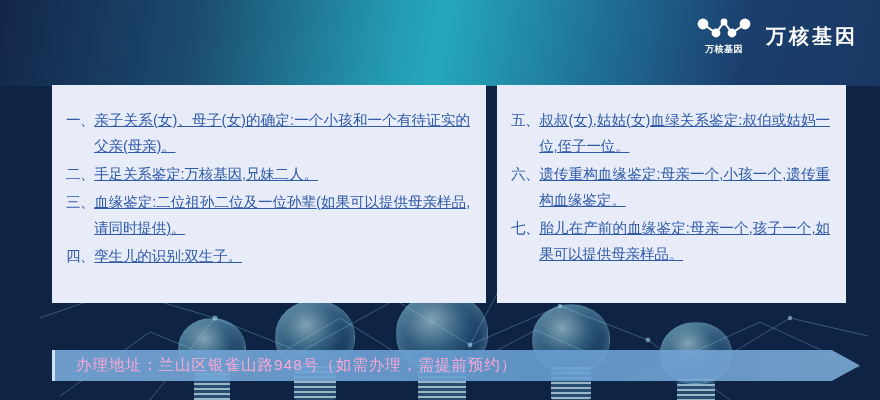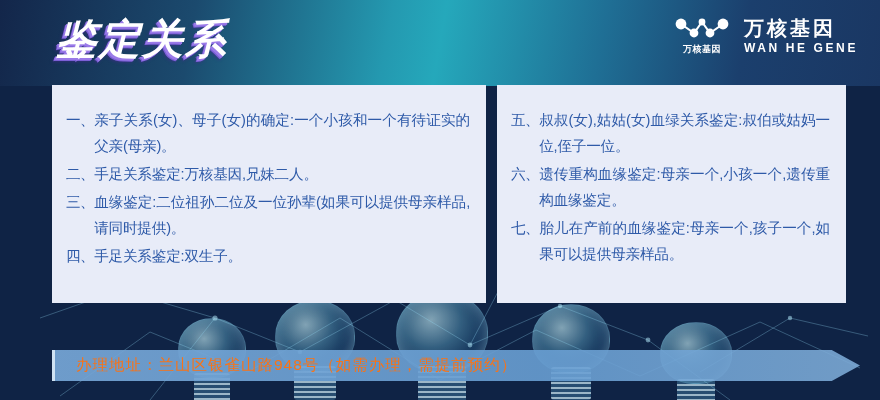--- a/index.html
+++ b/index.html
@@ -172,20 +172,21 @@
   }
   .item-num {
     flex: 0 0 auto;
     white-space: nowrap;
     letter-spacing: -.5px;
   }
   .item-text {
     flex: 1 1 auto;
     text-align: justify;
     letter-spacing: -.2px;
+    text-decoration: underline;
   }
 
   
   .address-banner {
     position: absolute;
     left: 52px; top: 350px;
     width: 808px; height: 31px;
     background: linear-gradient(90deg,
         rgba(118,166,214,.92) 0%,
         rgba(104,158,210,.90) 60%,
@@ -200,21 +201,21 @@
     background: rgba(225,238,250,.85);
   }
   .address-text {
     position: absolute;
     left: 76px; top: 350px;
     height: 31px;
     display: flex;
     align-items: center;
     font-size: 15.5px;
     letter-spacing: 1px;
-    color: #f97316;
+    color: #f9a8d4;
     white-space: nowrap;
     z-index: 8;
   }
 </style>
 </head>
 <body>
 
 <div id="stage">
 
   <div class="bg-art"></div>
@@ -258,61 +259,59 @@
         <circle cx="648" cy="340" r="2.4"></circle>
       <circle cx="790" cy="318" r="2.2"></circle>
         <circle cx="120" cy="290" r="2.2"></circle>
       <circle cx="520" cy="250" r="1.9"></circle>
         <circle cx="330" cy="236" r="1.9"></circle>
     </g>
   </svg>
 
   <div class="header-band"></div>
 
-  <div class="page-title">鉴定关系</div>
 
   <div class="brand">
     <div class="brand-mark">
       <svg width="58" height="26" viewBox="0 0 58 26">
         <g stroke="#ffffff" stroke-width="2" fill="none">
           <path d="M8 8 L21 17 L29 6 L37 17 L50 8"></path>
         </g>
         <g fill="#ffffff">
           <circle cx="8" cy="8" r="5.4"></circle>
           <circle cx="21" cy="17" r="4.4"></circle>
           <circle cx="29" cy="6" r="3.4"></circle>
           <circle cx="37" cy="17" r="4.4"></circle>
           <circle cx="50" cy="8" r="5.4"></circle>
         </g>
       </svg>
       <div class="brand-mark-cn">万核基因</div>
     </div>
     <div class="brand-word">
       <div class="brand-word-cn">万核基因</div>
-      <div class="brand-word-en">WAN HE GENE</div>
     </div>
   </div>
 
   <div class="card card-left">
     <ul class="item-list">
       <li class="item">
         <span class="item-num">一、</span>
         <span class="item-text">亲子关系(女)、母子(女)的确定:一个小孩和一个有待证实的父亲(母亲)。</span>
       </li>
       <li class="item">
         <span class="item-num">二、</span>
         <span class="item-text">手足关系鉴定:万核基因,兄妹二人。</span>
       </li>
       <li class="item">
         <span class="item-num">三、</span>
         <span class="item-text">血缘鉴定:二位祖孙二位及一位孙辈(如果可以提供母亲样品,请同时提供)。</span>
       </li>
       <li class="item">
         <span class="item-num">四、</span>
-        <span class="item-text">手足关系鉴定:双生子。</span>
+        <span class="item-text">孪生儿的识别:双生子。</span>
       </li>
     </ul>
   </div>
 
   <div class="card card-right">
     <ul class="item-list">
       <li class="item">
         <span class="item-num">五、</span>
         <span class="item-text">叔叔(女),姑姑(女)血绿关系鉴定:叔伯或姑妈一位,侄子一位。</span>
       </li>

